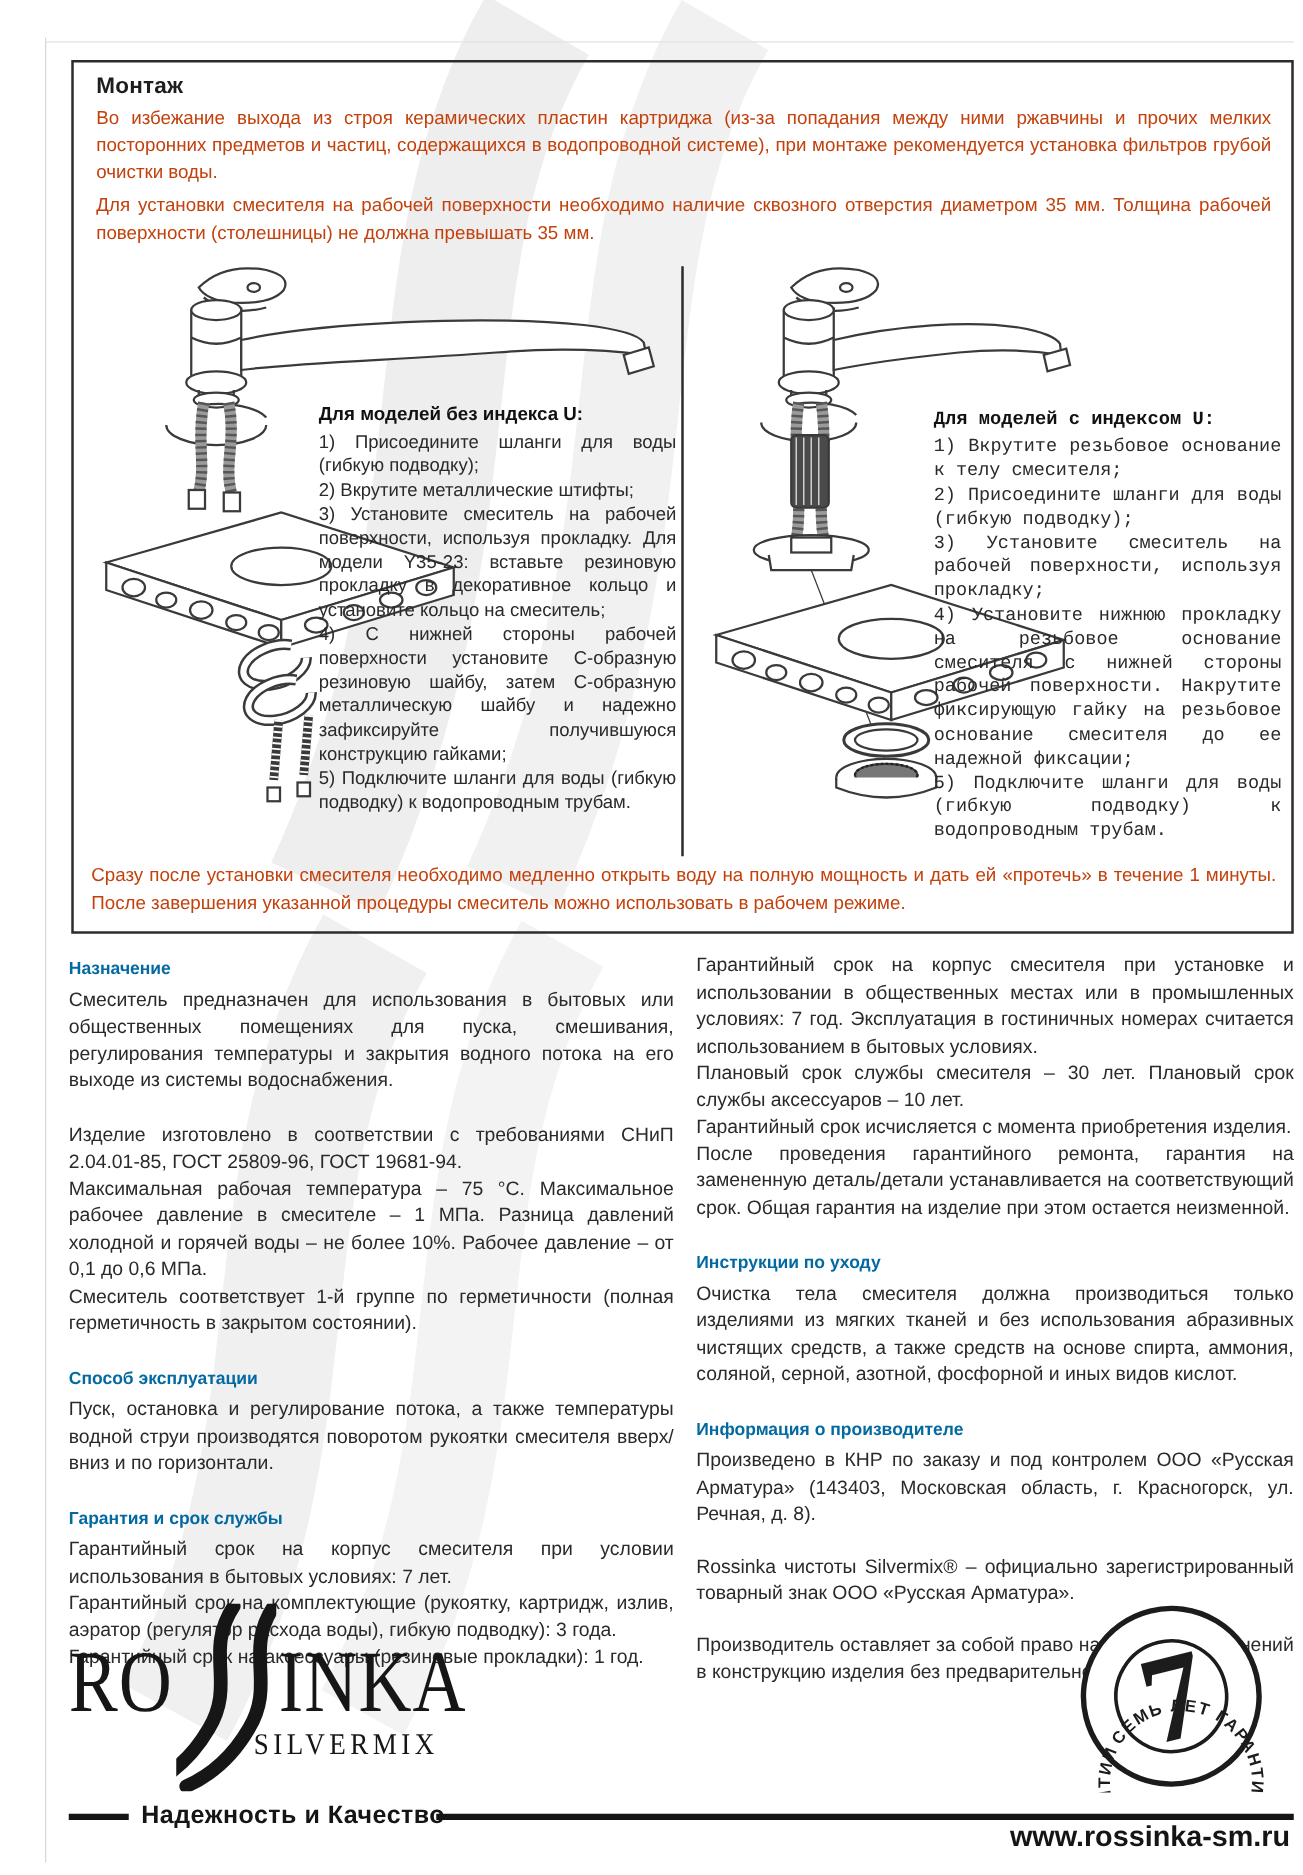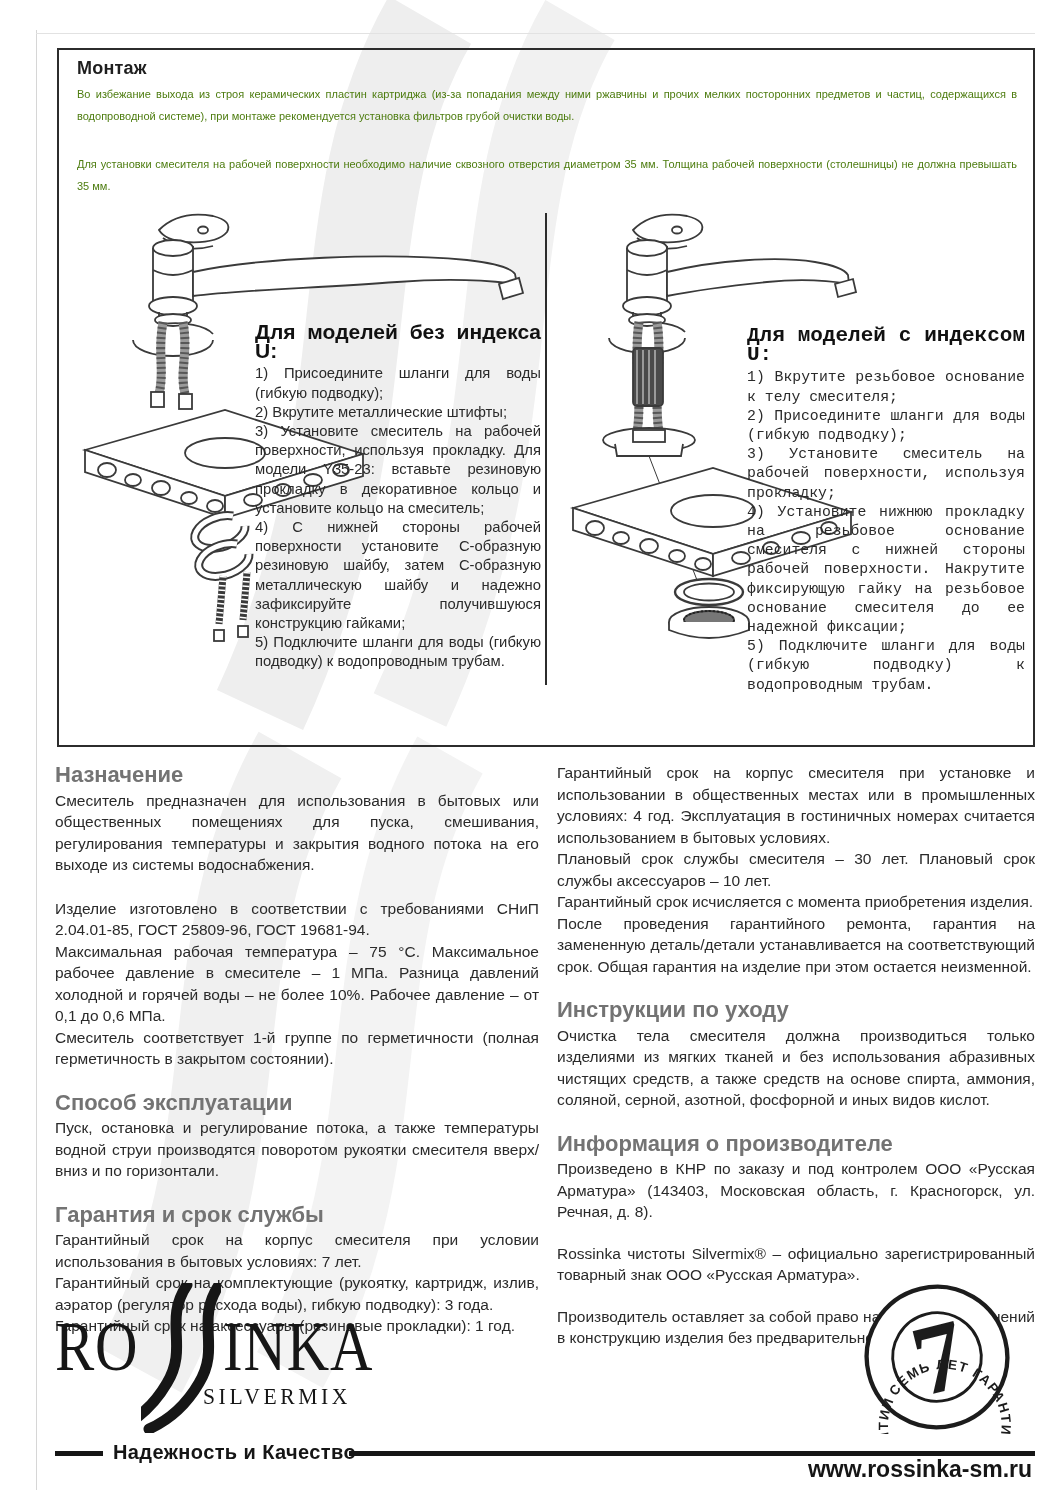--- a/index.html
+++ b/index.html
@@ -8,37 +8,37 @@
   .abs{position:absolute;}
   
   .scan-edge-left{left:36px;top:30px;width:1px;height:1460px;background:#d6d6d6;}
   .scan-edge-top{left:36px;top:33px;width:999px;height:1px;background:#e2e2e2;}
   
   .watermark{left:0;top:0;width:1042px;height:1500px;z-index:0;pointer-events:none;}
   .content{position:absolute;left:0;top:0;width:1042px;height:1500px;z-index:1;}
   
   .box{left:57px;top:48px;width:974px;height:695px;border:2px solid #2c2c2c;background:transparent;}
   .box-title{left:18px;top:8px;font-size:18px;font-weight:bold;letter-spacing:.2px;}
-  .jp{font-size:11px;line-height:21.5px;text-align:justify;color:#4d7c0f;}
+  .jp{font-size:15px;line-height:21.5px;text-align:justify;color:#c2410c;}
   .box-p1{left:18px;top:34px;width:940px;}
   .box-p2{left:18px;top:104px;width:940px;}
   .divider{left:486px;top:163px;width:2px;height:472px;background:#2c2c2c;}
   .instr{font-size:14.8px;line-height:19.2px;color:#2a2a2a;}
-  .instr .ih{font-size:21px;font-weight:bold;margin:0 0 4px 0;color:#111;}
+  .instr .ih{font-size:15px;font-weight:bold;margin:0 0 4px 0;color:#111;}
   .instr div{text-align:justify;}
   .instr-left{left:196px;top:272px;width:286px;}
   .instr-right{left:688px;top:276px;width:278px;font-family:Liberation Mono, monospace;}
   .box-note{left:14px;top:640px;width:948px;}
   
   .diag{pointer-events:none;}
   .d-left{left:8px;top:158px;width:476px;height:478px;}
   .d-right{left:498px;top:158px;width:302px;height:478px;}
   
   .col{font-size:15.5px;line-height:21.5px;color:#2a2a2a;}
-  .col h3{font-size:22px;font-weight:bold;color:#737373;margin:0 0 4px 0;}
+  .col h3{font-size:14px;font-weight:bold;color:#0369a1;margin:0 0 4px 0;}
   .col p{margin:0;text-align:justify;}
   .col .gap{height:22px;}
   .col .pgap{height:20px;}
   .col-left{left:55px;top:764px;width:484px;}
   .col-right{left:557px;top:762px;width:478px;}
   
   .logo{left:55px;top:1283px;width:360px;height:160px;font-family:Liberation Serif, serif;}
   .logo .big{position:absolute;top:24px;font-size:70px;font-weight:400;color:#161616;
              display:inline-block;transform:scaleX(.84);transform-origin:left top;letter-spacing:1px;}
   .logo .ro{left:0;}
@@ -204,41 +204,42 @@
 
       <div class="abs instr instr-right">
         <div class="ih">Для моделей с индексом U:</div>
         <div>1) Вкрутите резьбовое основание к телу смесителя;</div>
         <div>2) Присоедините шланги для воды (гибкую подводку);</div>
         <div>3) Установите смеситель на рабочей поверхности, используя прокладку;</div>
         <div>4) Установите нижнюю прокладку на резьбовое основание смесителя с нижней стороны рабочей поверхности. Накрутите фиксирующую гайку на резьбовое основание смесителя до ее надежной фиксации;</div>
         <div>5) Подключите шланги для воды (гибкую подводку) к водопроводным трубам.</div>
       </div>
 
+      <div class="abs jp box-note">Сразу после установки смесителя необходимо медленно открыть воду на полную мощность и дать ей «протечь» в течение 1 минуты. После завершения указанной процедуры смеситель можно использовать в рабочем режиме.</div>
     </div>
 
     <div class="abs col col-left">
       <h3>Назначение</h3>
       <p>Смеситель предназначен для использования в бытовых или общественных помещениях для пуска, смешивания, регулирования температуры и закрытия водного потока на его выходе из системы водоснабжения.</p>
       <div class="gap"></div>
       <p>Изделие изготовлено в соответствии с требованиями СНиП 2.04.01-85, ГОСТ 25809-96, ГОСТ 19681-94.</p>
       <p>Максимальная рабочая температура – 75 °С. Максимальное рабочее давление в смесителе – 1 МПа. Разница давлений холодной и горячей воды – не более 10%. Рабочее давление – от 0,1 до 0,6 МПа.</p>
       <p>Смеситель соответствует 1-й группе по герметичности (полная герметичность в закрытом состоянии).</p>
       <div class="gap"></div>
       <h3>Способ эксплуатации</h3>
       <p>Пуск, остановка и регулирование потока, а также температуры водной струи производятся поворотом рукоятки смесителя вверх/вниз и по горизонтали.</p>
       <div class="gap"></div>
       <h3>Гарантия и срок службы</h3>
       <p>Гарантийный срок на корпус смесителя при условии использования в бытовых условиях: 7 лет.</p>
       <p>Гарантийный срок на комплектующие (рукоятку, картридж, излив, аэратор (регулятор расхода воды), гибкую подводку): 3 года.</p>
       <p>Гарантийный срок на аксессуары (резиновые прокладки): 1 год.</p>
     </div>
 
     <div class="abs col col-right">
-      <p>Гарантийный срок на корпус смесителя при установке и использовании в общественных местах или в промышленных условиях: 4 год. Эксплуатация в гостиничных номерах считается использованием в бытовых условиях.</p>
+      <p>Гарантийный срок на корпус смесителя при установке и использовании в общественных местах или в промышленных условиях: 7 год. Эксплуатация в гостиничных номерах считается использованием в бытовых условиях.</p>
       <p>Плановый срок службы смесителя – 30 лет. Плановый срок службы аксессуаров – 10 лет.</p>
       <p>Гарантийный срок исчисляется с момента приобретения изделия.</p>
       <p>После проведения гарантийного ремонта, гарантия на замененную деталь/детали устанавливается на соответствующий срок. Общая гарантия на изделие при этом остается неизменной.</p>
       <div class="gap"></div>
       <h3>Инструкции по уходу</h3>
       <p>Очистка тела смесителя должна производиться только изделиями из мягких тканей и без использования абразивных чистящих средств, а также средств на основе спирта, аммония, соляной, серной, азотной, фосфорной и иных видов кислот.</p>
       <div class="gap"></div>
       <h3>Информация о производителе</h3>
       <p>Произведено в КНР по заказу и под контролем ООО «Русская Арматура» (143403, Московская область, г. Красногорск, ул. Речная, д. 8).</p>
       <div class="pgap"></div>

